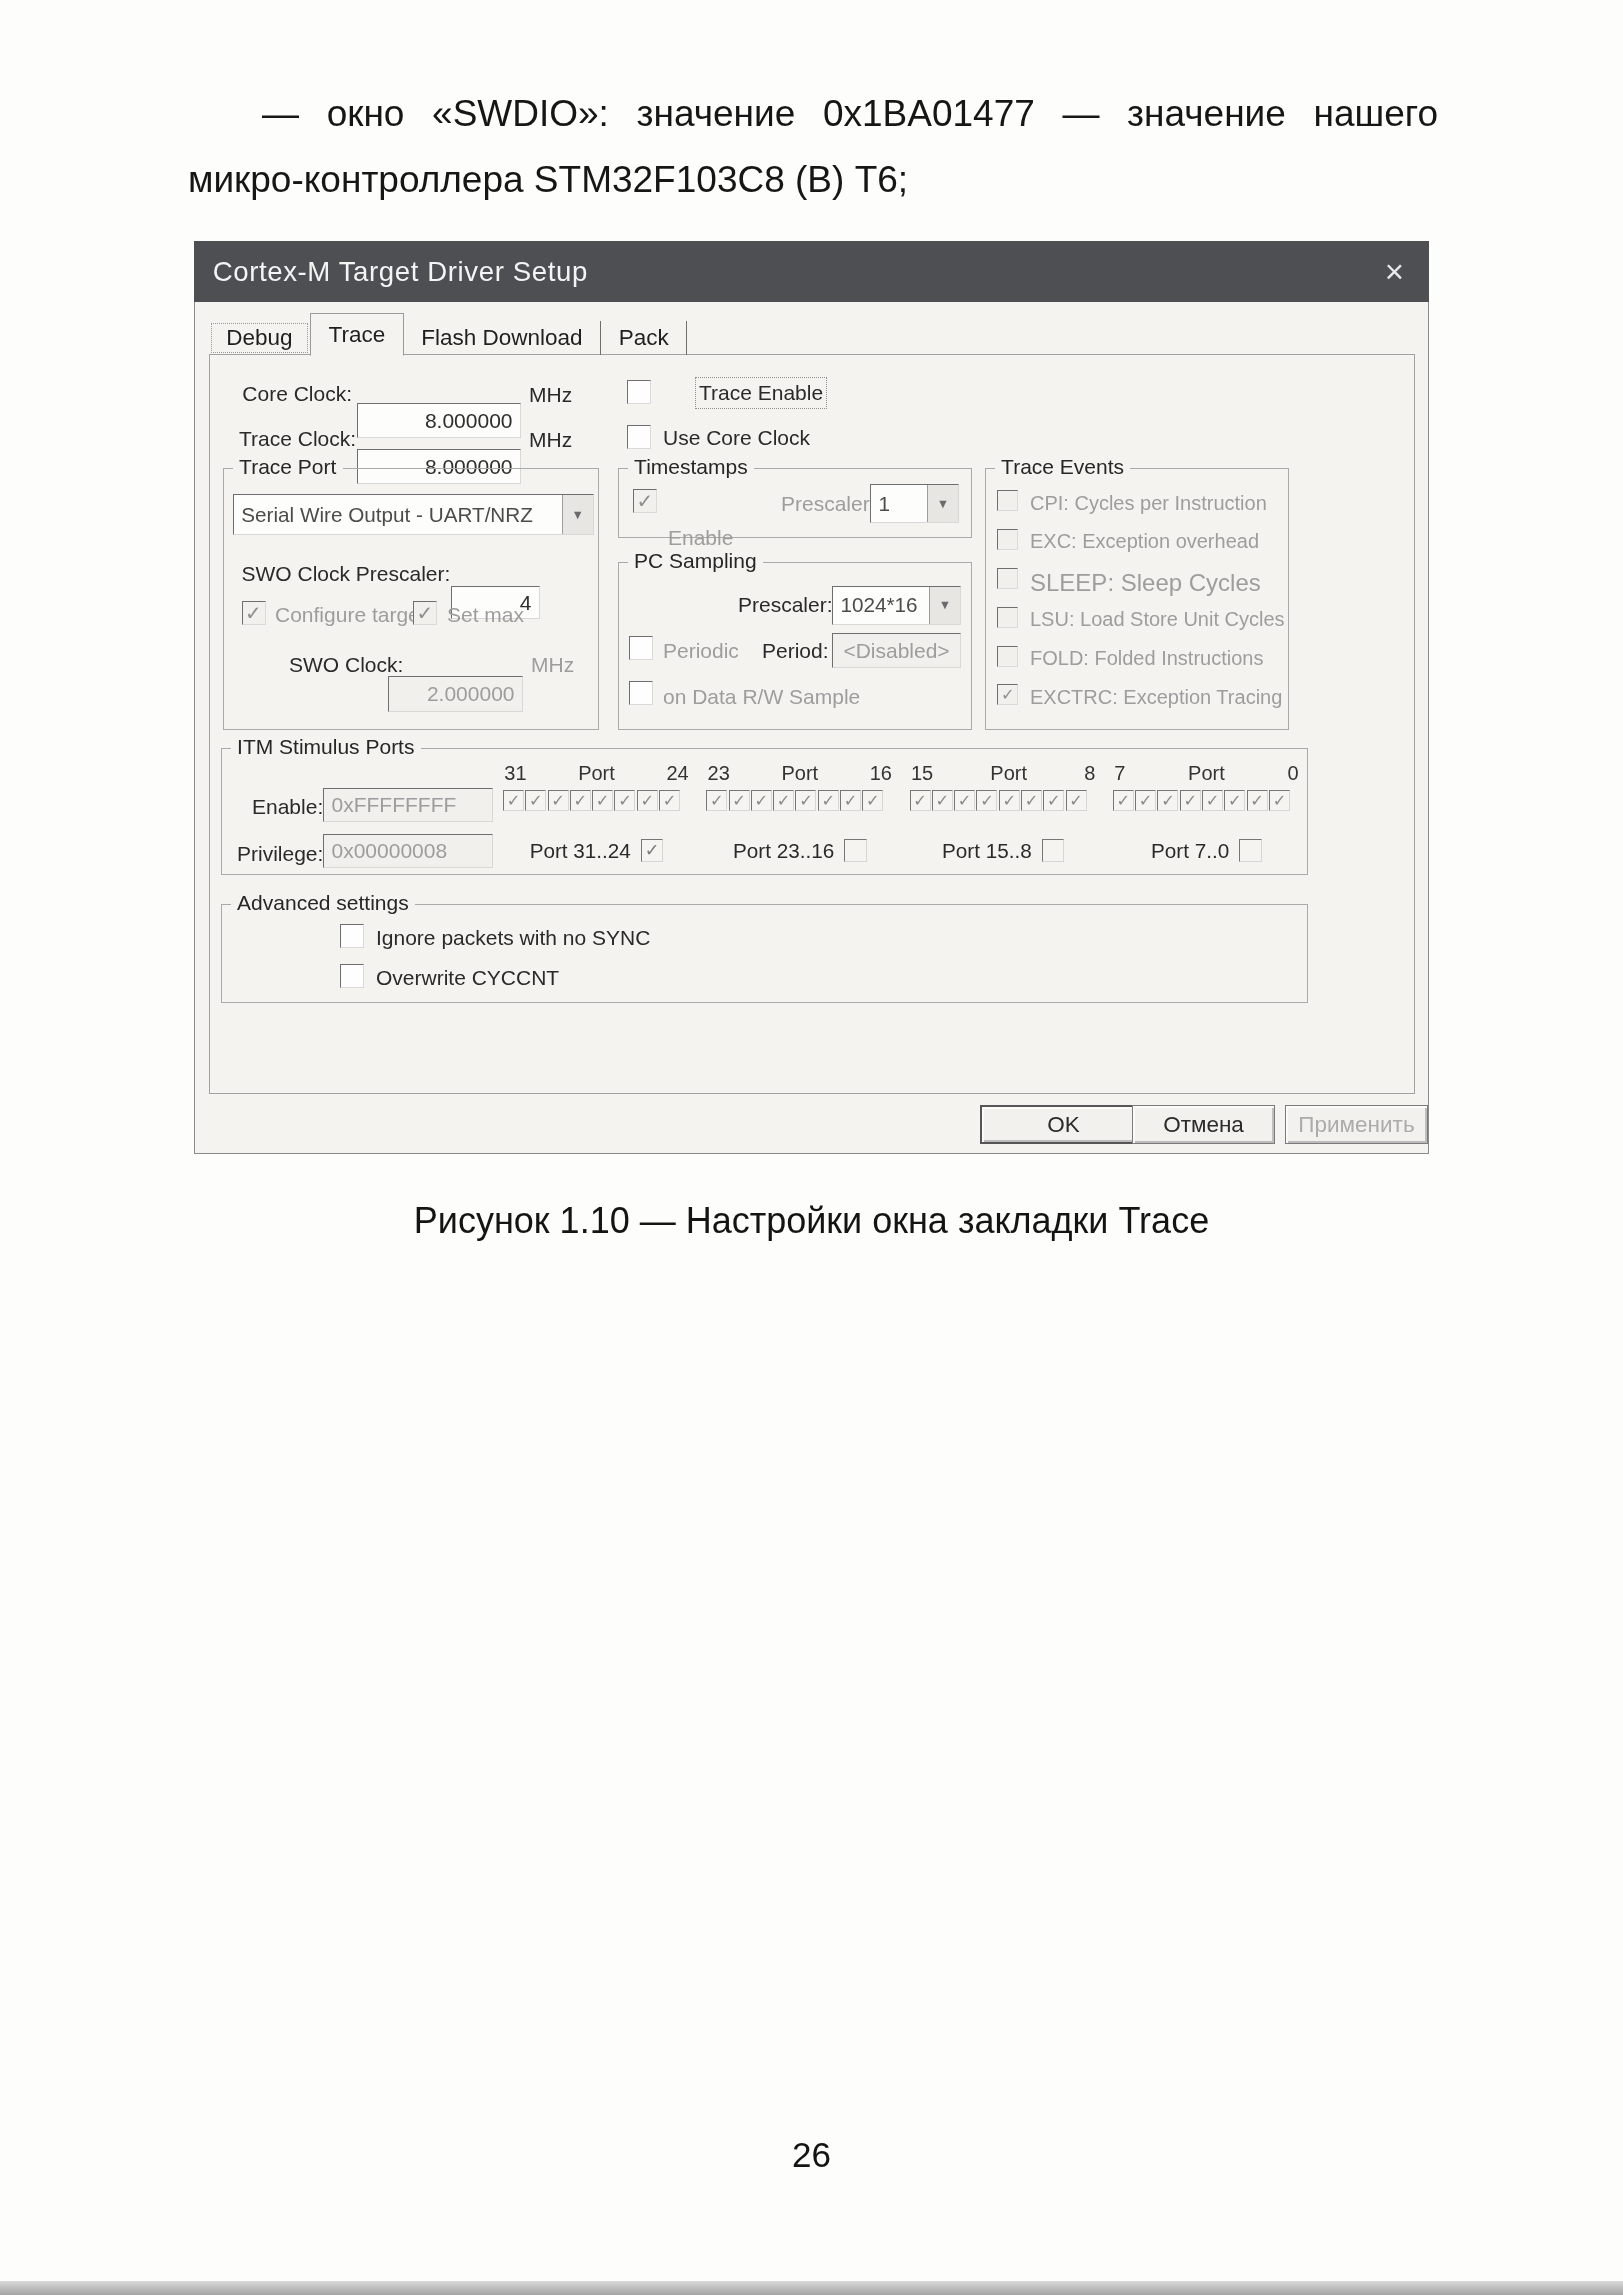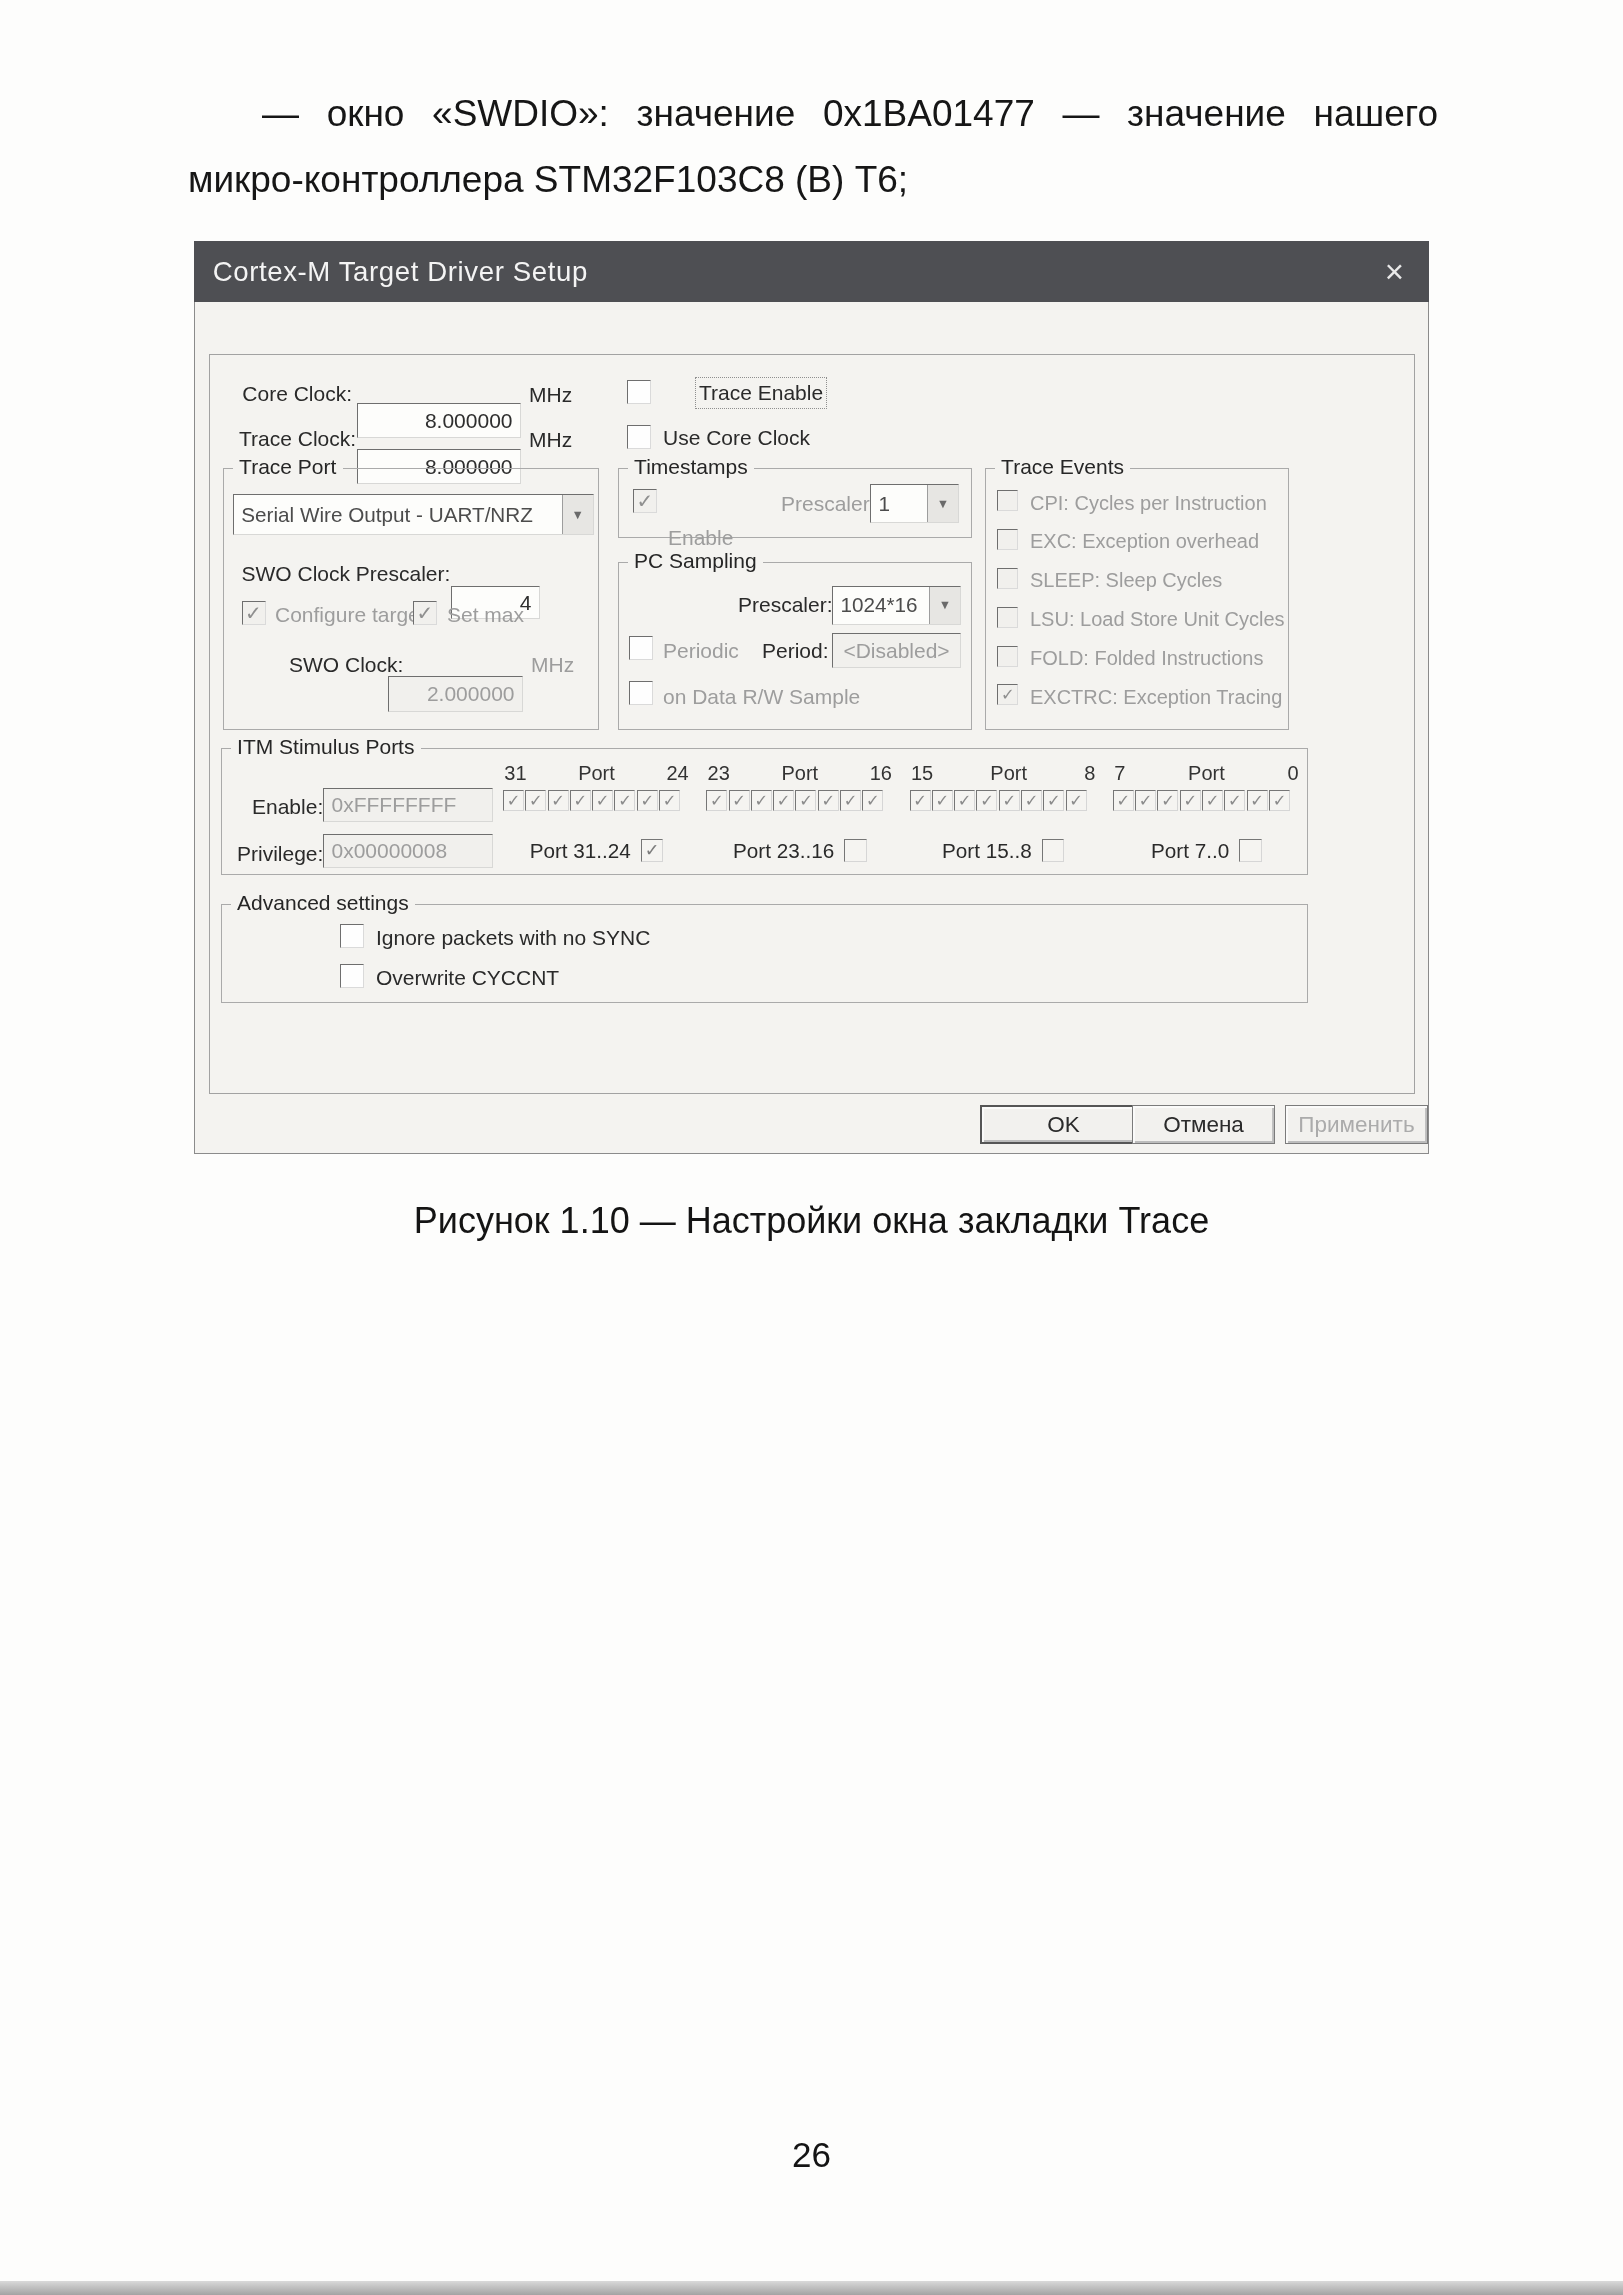--- a/index.html
+++ b/index.html
@@ -109,20 +109,26 @@
     <span class="l2">микро-контроллера STM32F103C8 (B) Т6;</span>
   </div>
 
   <div class="dialog">
 
     <div class="titlebar">
       <span class="title">Cortex-M Target Driver Setup</span>
       <span class="close">×</span>
     </div>
 
+    <div class="tabstrip">
+      <div class="tab focusrect">Debug</div>
+      <div class="tab active">Trace</div>
+      <div class="tab divider">Flash Download</div>
+      <div class="tab divider">Pack</div>
+    </div>
 
     <div class="panel"></div>
 
     <div class="lbl" style="left:44px; top:135px; width:113px; text-align:right; line-height:35px;">Core Clock:</div>
     <div class="inp num" style="left:162px; top:133px; width:164px; height:35px;">8.000000</div>
     <div class="lbl" style="left:334px; top:142px;">MHz</div>
     <div class="cb" style="left:432px; top:139px;"></div>
     <div class="lbl focusbox" style="left:468px; top:140px;margin-left:36px;">Trace Enable</div>
 
     <div class="lbl" style="left:44px; top:180px; width:113px; text-align:right; line-height:35px;">Trace Clock:</div>
@@ -174,21 +180,21 @@
       <div class="dlbl" style="left:44px; top:122px;">on Data R/W Sample</div>
     </div>
 
     <div class="grp" style="left:790px; top:227px; width:304px; height:262px;">
       <div class="legend">Trace Events</div>
       <div class="cb gray" style="left:11.3px; top:21px; width:21px; height:21px; font-size:16.3px;"></div>
       <div class="dlbl" style="left:44px; top:22.5px; font-size:20px;">CPI: Cycles per Instruction</div>
       <div class="cb gray" style="left:11.3px; top:60px; width:21px; height:21px; font-size:16.3px;"></div>
       <div class="dlbl" style="left:44px; top:61px; font-size:20px;">EXC: Exception overhead</div>
       <div class="cb gray" style="left:11.3px; top:99px; width:21px; height:21px; font-size:16.3px;"></div>
-      <div class="dlbl" style="left:44px; top:100px; font-size:20px;">SLEEP: Sleep Cycles</div>
+      <div class="dlbl" style="left:44px; top:100px; font-size:24px;">SLEEP: Sleep Cycles</div>
       <div class="cb gray" style="left:11.3px; top:138px; width:21px; height:21px; font-size:16.3px;"></div>
       <div class="dlbl" style="left:44px; top:139px; font-size:20px;">LSU: Load Store Unit Cycles</div>
       <div class="cb gray" style="left:11.3px; top:177px; width:21px; height:21px; font-size:16.3px;"></div>
       <div class="dlbl" style="left:44px; top:178px; font-size:20px;">FOLD: Folded Instructions</div>
       <div class="cb gray" style="left:11.3px; top:215px; width:21px; height:21px; font-size:16.3px;">✓</div>
       <div class="dlbl" style="left:44px; top:217px; font-size:20px;">EXCTRC: Exception Tracing</div>
     </div>
 
     <div class="grp" style="left:26px; top:507px; width:1087px; height:127px;">
       <div class="legend">ITM Stimulus Ports</div>

